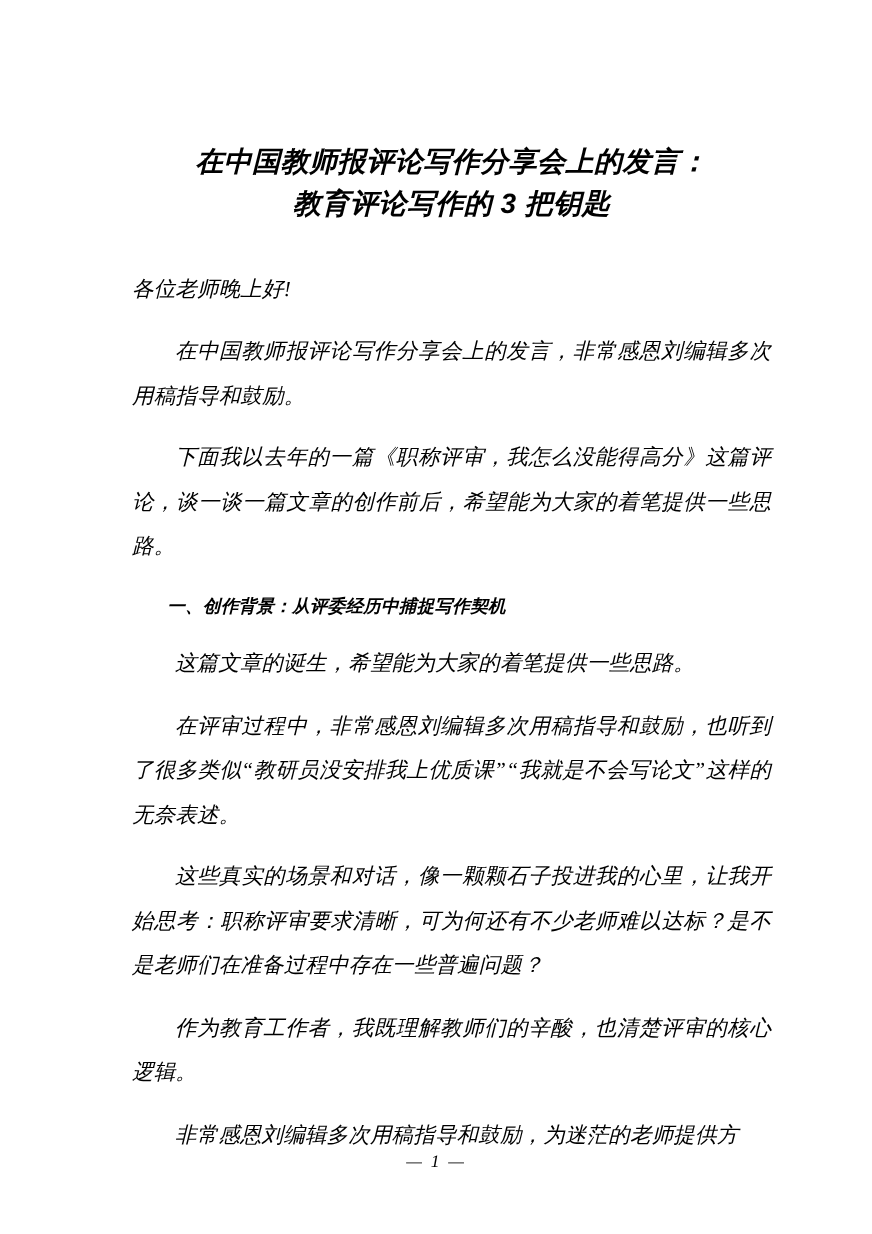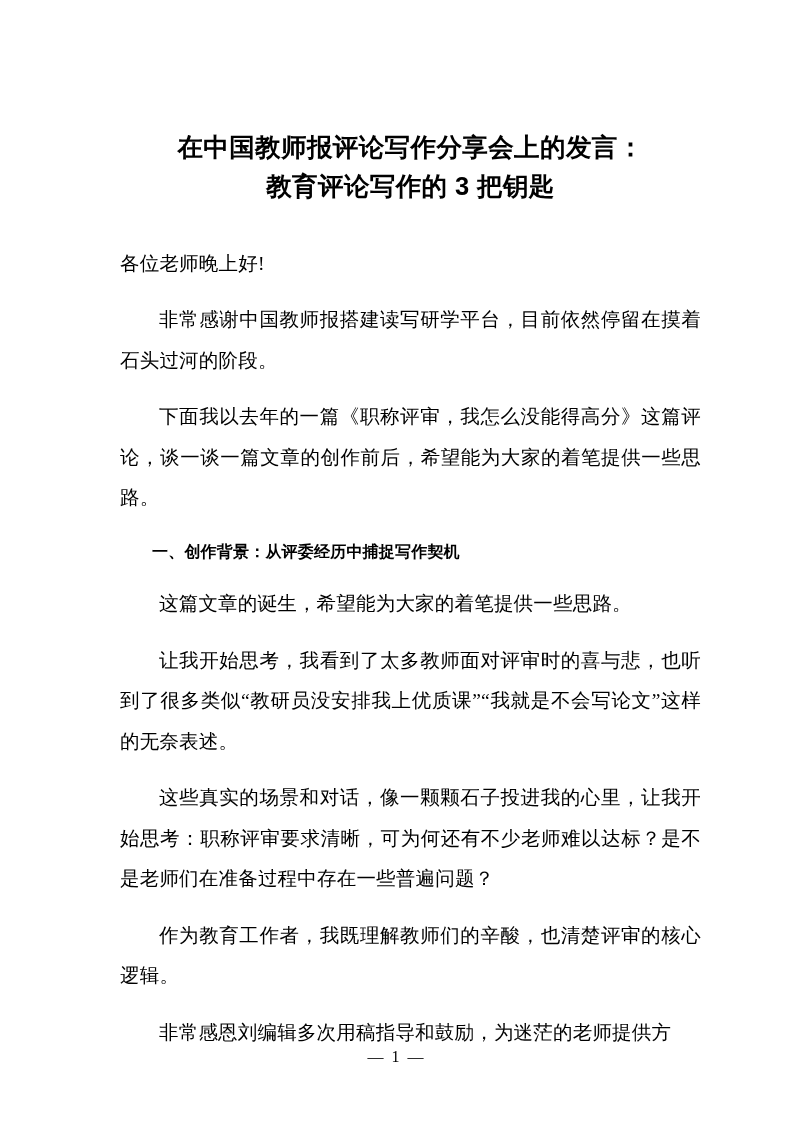--- a/index.html
+++ b/index.html
@@ -17,20 +17,21 @@
     overflow: hidden;
   }
   .page {
     position: absolute;
     left: 0;
     top: 0;
     width: 793px;
     height: 1122px;
     box-sizing: border-box;
     padding: 128px 76px 60px 104px;
+    font-style: italic;
   }
   .doc-title {
     font-family: "Liberation Sans", "DejaVu Sans", sans-serif;
     font-weight: bold;
     font-size: 25.5px;
     line-height: 1.52;
     text-align: center;
     letter-spacing: 0.4px;
     margin: 0 0 38px 0;
     color: #000000;
@@ -77,25 +78,25 @@
 
 <div class="page">
 
   <h1 class="doc-title">
     <span class="line1">在中国教师报评论写作分享会上的发言：</span>
     <span class="line2">教育评论写作的 3 把钥匙</span>
   </h1>
 
   <div class="body-text">
     <p class="para noindent">各位老师晚上好!</p>
-    <p class="para">非常感谢中国教师报搭建读写研学平台，目前依然停留在摸着石头过河的阶段。</p>
+    <p class="para">在中国教师报评论写作分享会上的发言，非常感恩刘编辑多次用稿指导和鼓励。</p>
     <p class="para">下面我以去年的一篇《职称评审，我怎么没能得高分》这篇评论，谈一谈一篇文章的创作前后，希望能为大家的着笔提供一些思路。</p>
     <p class="para heading">一、创作背景：从评委经历中捕捉写作契机</p>
     <p class="para">这篇文章的诞生，希望能为大家的着笔提供一些思路。</p>
-    <p class="para">让我开始思考，我看到了太多教师面对评审时的喜与悲，也听到了很多类似“教研员没安排我上优质课”“我就是不会写论文”这样的无奈表述。</p>
+    <p class="para">在评审过程中，非常感恩刘编辑多次用稿指导和鼓励，也听到了很多类似“教研员没安排我上优质课”“我就是不会写论文”这样的无奈表述。</p>
     <p class="para">这些真实的场景和对话，像一颗颗石子投进我的心里，让我开始思考：职称评审要求清晰，可为何还有不少老师难以达标？是不是老师们在准备过程中存在一些普遍问题？</p>
     <p class="para">作为教育工作者，我既理解教师们的辛酸，也清楚评审的核心逻辑。</p>
     <p class="para">非常感恩刘编辑多次用稿指导和鼓励，为迷茫的老师提供方</p>
   </div>
 
   <div class="footer">— 1 —</div>
 
 </div>
 
 </body></html>

